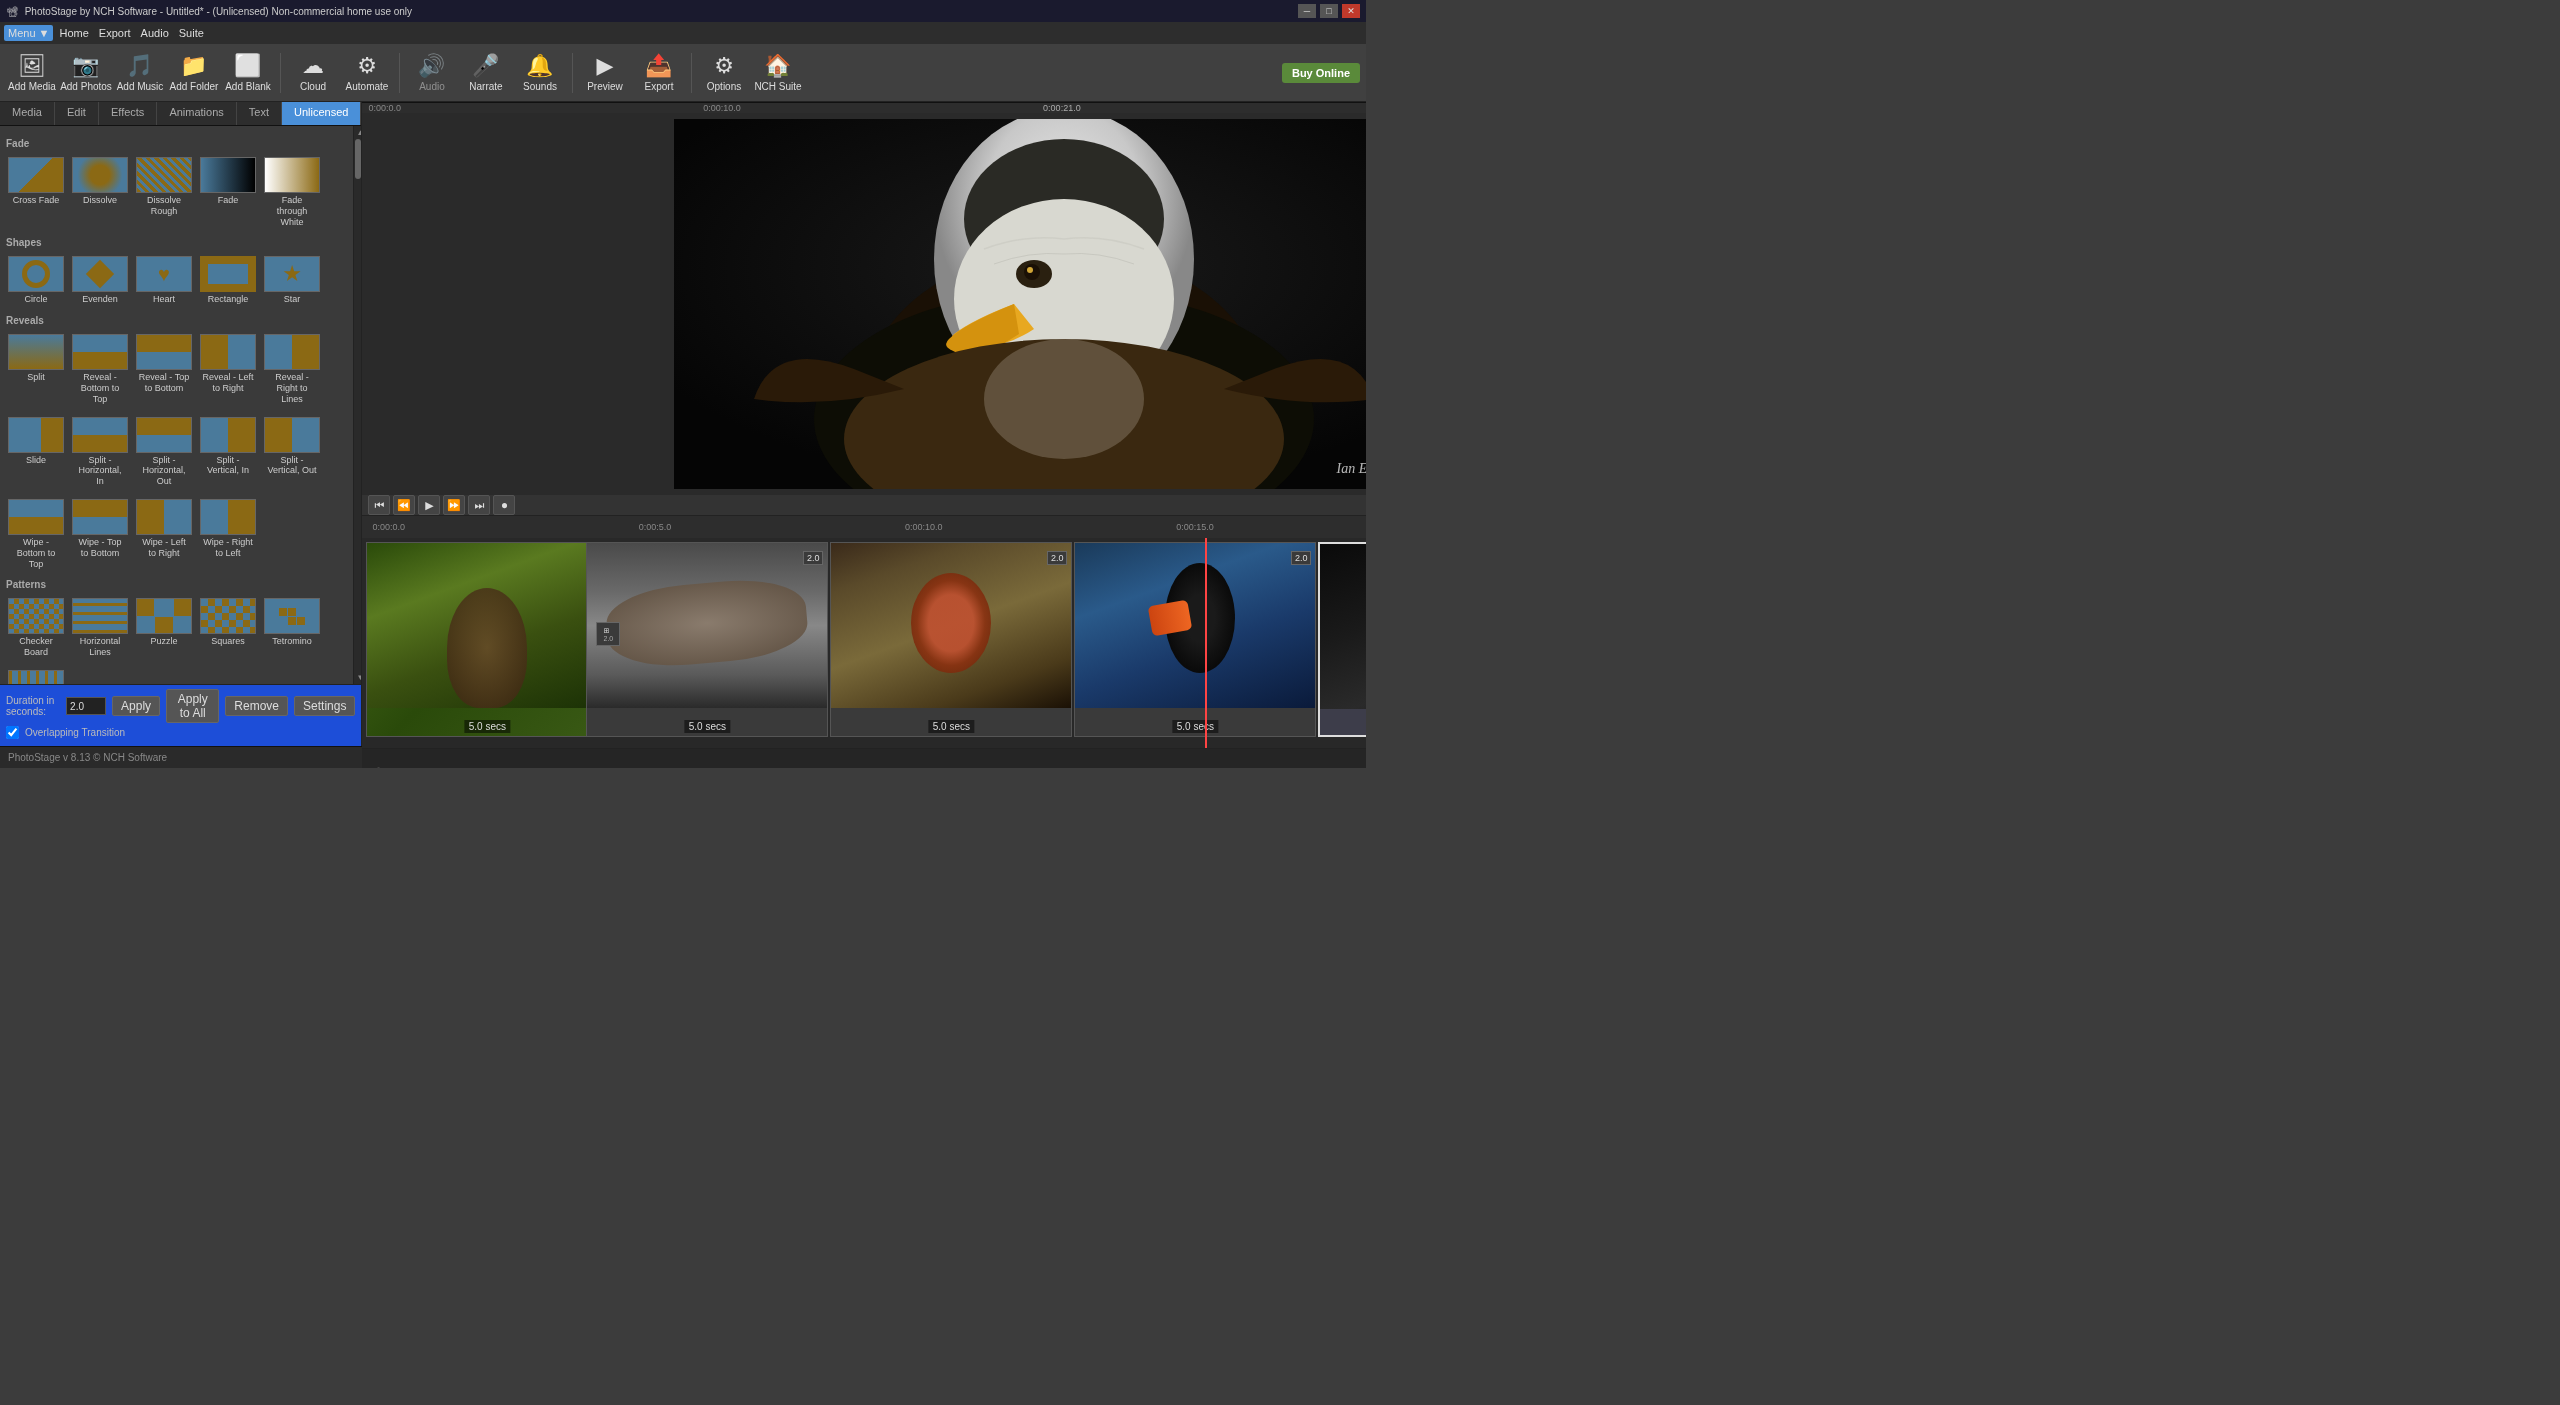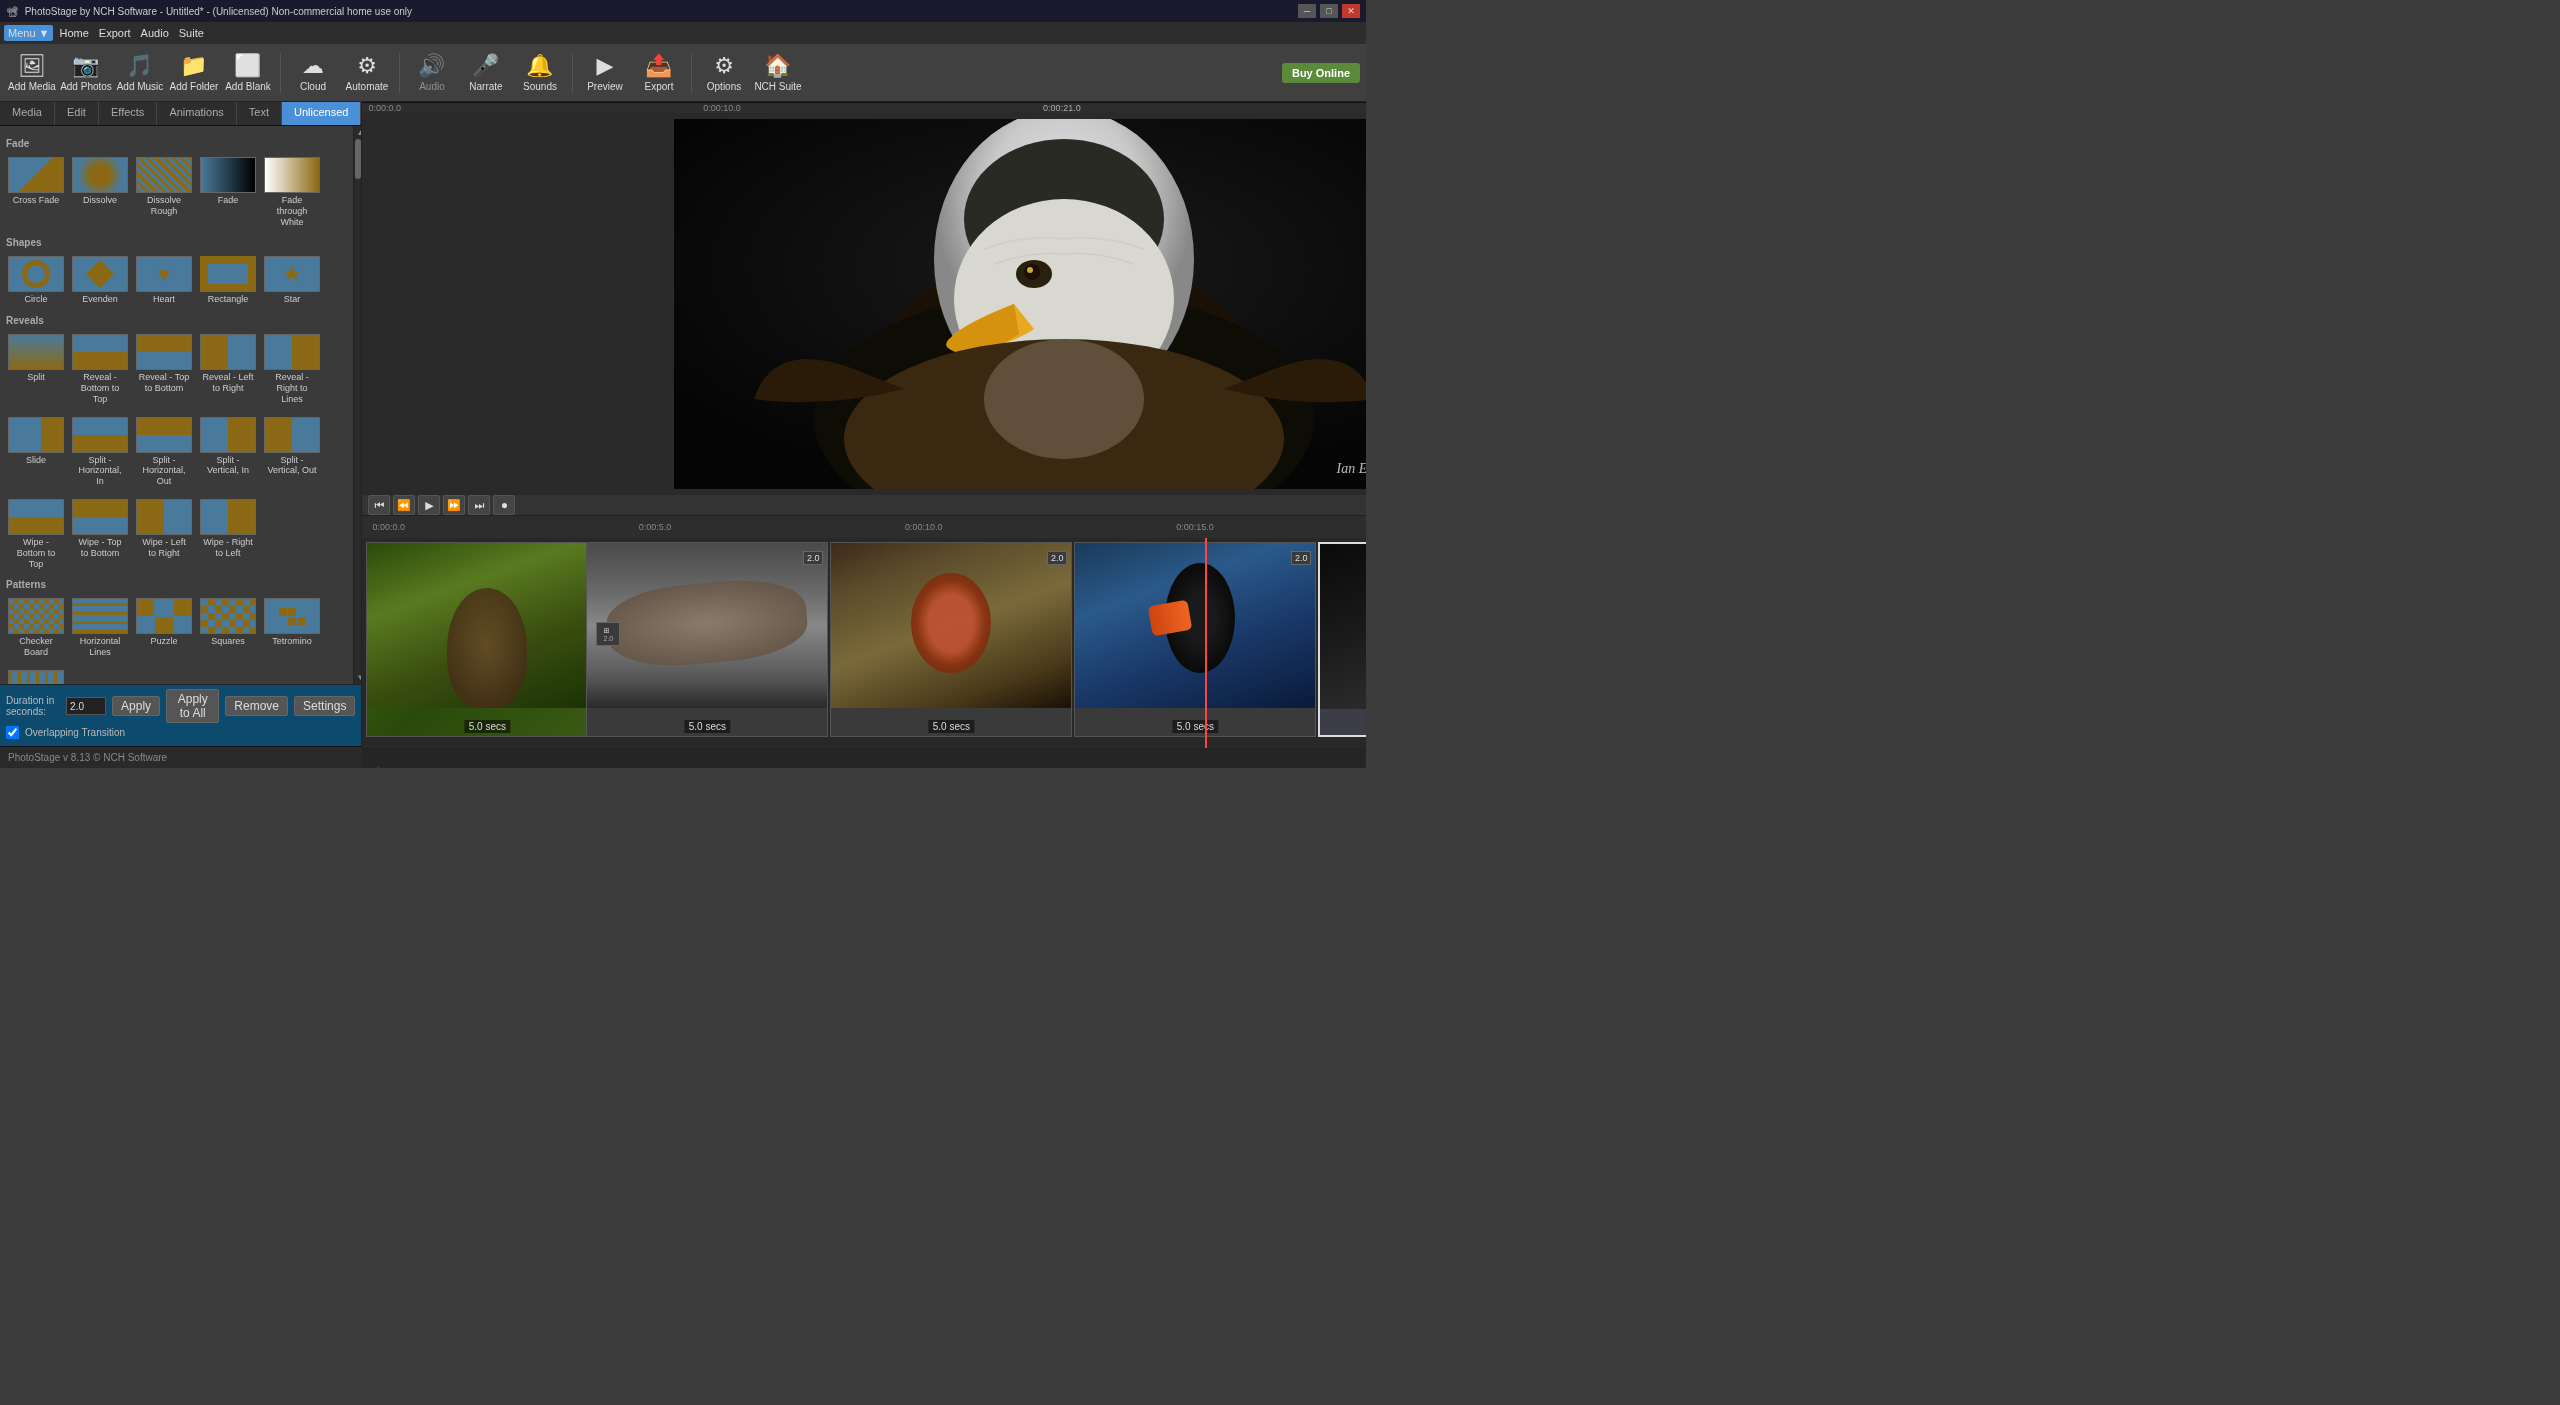--- a/index.html
+++ b/index.html
@@ -180,21 +180,21 @@
     .th-split-v-out { background: linear-gradient(to left, #4a7a9b 50%, #8b6914 50%); }
     .th-wipe-b-t { background: linear-gradient(to top, #8b6914 50%, #4a7a9b 50%); }
     .th-wipe-t-b { background: linear-gradient(to bottom, #8b6914 50%, #4a7a9b 50%); }
     .th-wipe-l-r { background: linear-gradient(to right, #8b6914 50%, #4a7a9b 50%); }
     .th-wipe-r-l { background: linear-gradient(to left, #8b6914 50%, #4a7a9b 50%); }
     .th-rect { background: #4a7a9b; border: 8px solid #8b6914; }
 
     
     #bottom-controls {
       padding: 4px 6px;
-      background: #0c4a6e;
+      background: #1d4ed8;
       border-top: 1px solid #222;
     }
     .controls-row {
       display: flex;
       align-items: center;
       gap: 6px;
       margin-bottom: 3px;
     }
     .ctrl-label { font-size: 10px; color: #bbb; }
     .ctrl-input {

